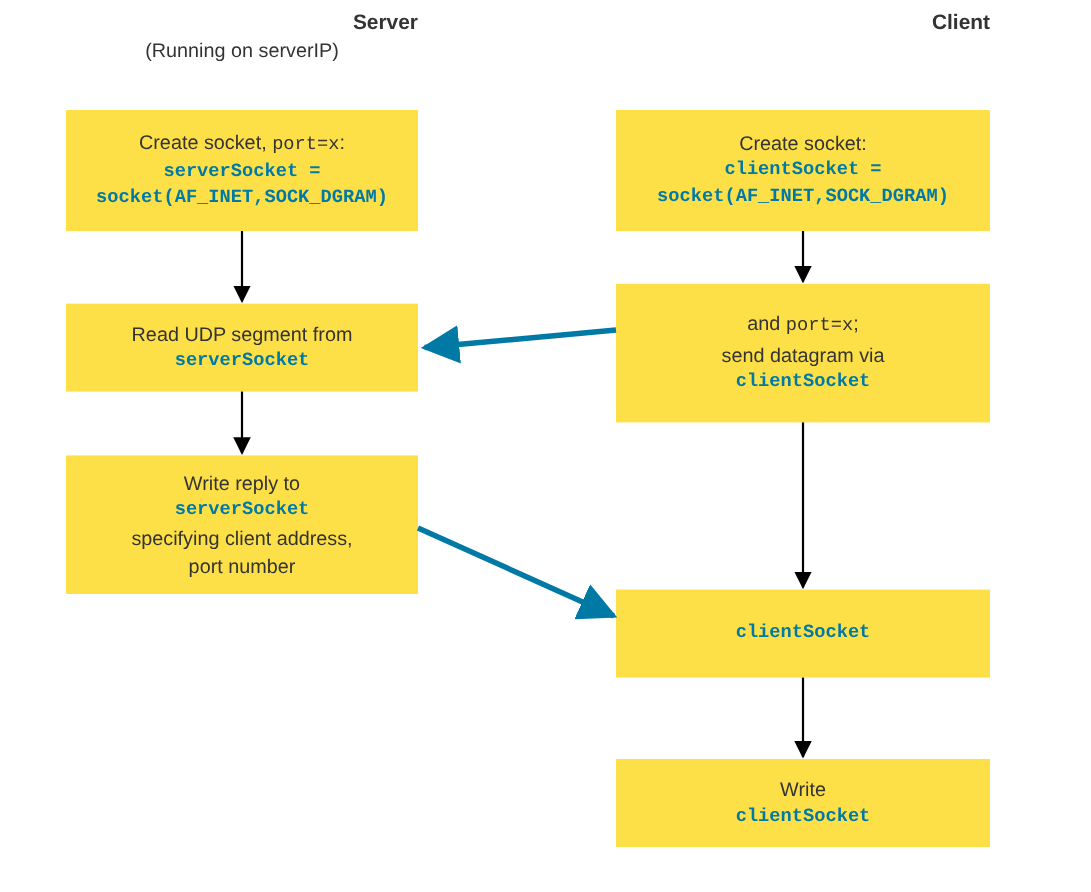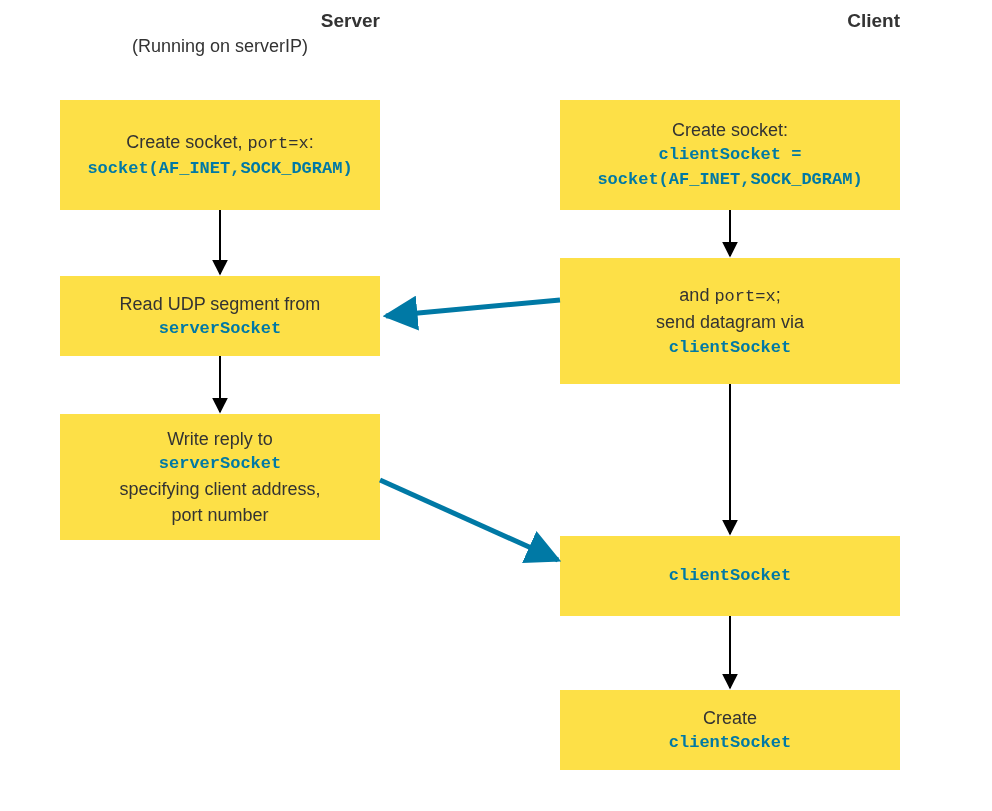--- a/index.html
+++ b/index.html
@@ -61,20 +61,21 @@
 <body>
 
 <div class="heading" style="left:60px; top:10px; width:320px;">Server</div>
 <div class="subheading" style="left:60px; top:36px; width:320px;">(Running on serverIP)</div>
 <div class="heading" style="left:560px; top:10px; width:340px;">Client</div>
 
 <div class="box" style="left:60px; top:100px; width:320px; height:110px;">
   <div>
     <span>Create  socket, </span><span class="code-dark">port=x</span><span>:</span>
   </div>
+  <div class="code">serverSocket =</div>
   <div class="code">socket(AF_INET,SOCK_DGRAM)</div>
 </div>
 
 <div class="box" style="left:60px; top:276px; width:320px; height:80px;">
   <div>Read UDP segment from</div>
   <div class="code">serverSocket</div>
 </div>
 
 <div class="box" style="left:60px; top:414px; width:320px; height:126px;">
   <div>Write reply to</div>
@@ -95,21 +96,21 @@
   </div>
   <div>send datagram via</div>
   <div class="code">clientSocket</div>
 </div>
 
 <div class="box" style="left:560px; top:536px; width:340px; height:80px;">
   <div class="code">clientSocket</div>
 </div>
 
 <div class="box" style="left:560px; top:690px; width:340px; height:80px;">
-  <div>Create</div>
+  <div>Write</div>
   <div class="code">clientSocket</div>
 </div>
 
 <svg class="arrows">
   <defs>
     <marker id="arr-black" viewBox="0 0 10 10" refX="9" refY="5" markerWidth="8" markerHeight="8" orient="auto-start-reverse">
       <path d="M 0 0 L 10 5 L 0 10 z" fill="#000"></path>
     </marker>
     <marker id="arr-blue" viewBox="0 0 10 10" refX="9" refY="5" markerWidth="7" markerHeight="7" orient="auto-start-reverse">
       <path d="M 0 0 L 10 5 L 0 10 z" fill="#0079a5"></path>

